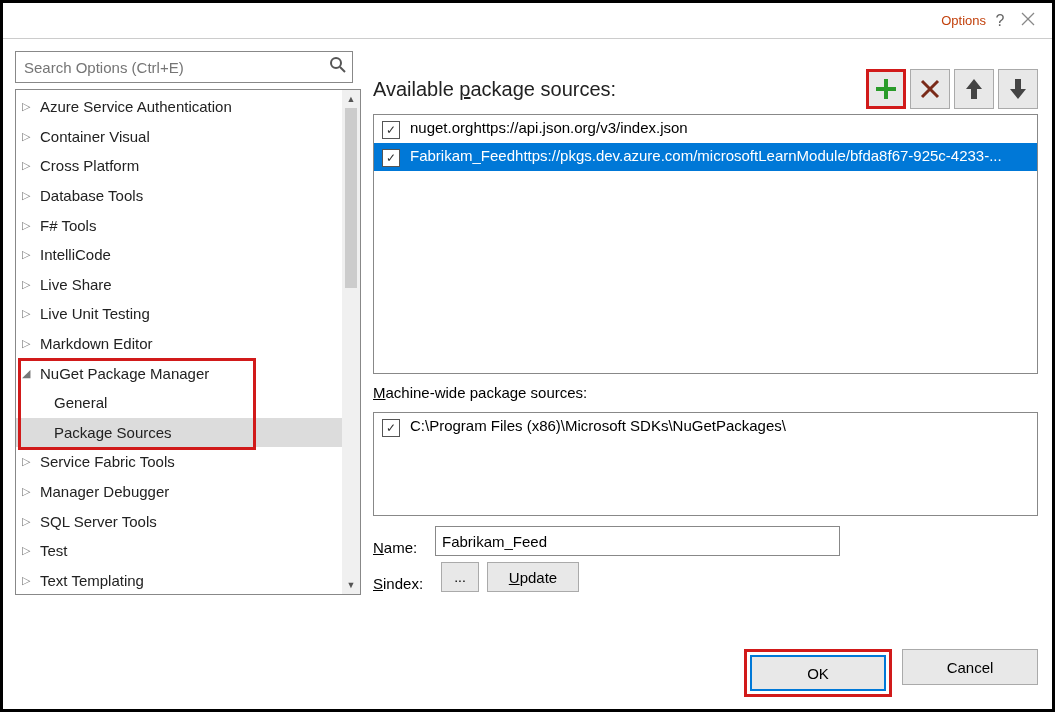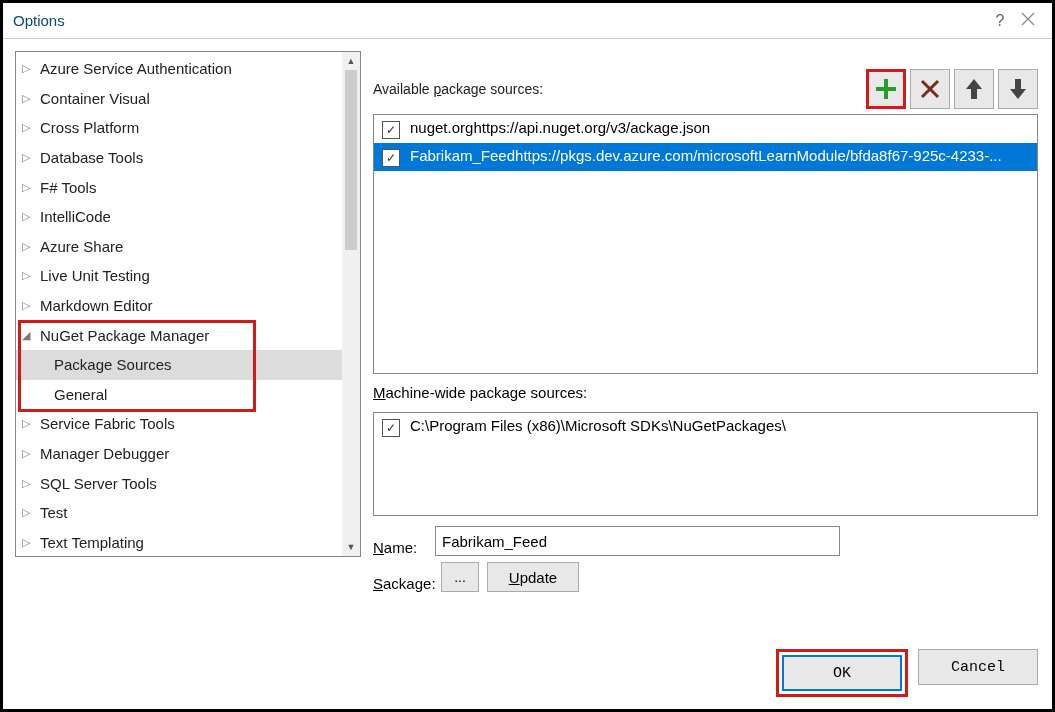--- a/index.html
+++ b/index.html
@@ -1,18 +1,18 @@
 <!DOCTYPE html>
 <html><head>
 <meta charset="utf-8">
 <style>
 * { box-sizing: border-box; margin: 0; padding: 0; font-family: "Segoe UI", Tahoma, sans-serif; }
 body { background: #fff; width: 1055px; height: 712px; overflow: hidden; border: 3px solid #000; }
 .titlebar { height: 36px; display: flex; align-items: center; padding: 0 10px; border-bottom: 1px solid #ccc; }
-.titlebar .title { font-size: 15px; color: #0c4a6e; flex: 1; }
+.titlebar .title { font-size: 13px; color: #c2410c; flex: 1; text-align: right; }
 .titlebar .help, .titlebar .close { width: 28px; text-align: center; color: #666; font-size: 16px; }
 .titlebar .close svg { stroke: #888; stroke-width: 1.2; }
 
 .content { display: flex; height: calc(100% - 36px); }
 .left { width: 360px; padding: 12px 0 12px 12px; display: flex; flex-direction: column; }
 .search-wrap { position: relative; margin-bottom: 6px; margin-right: 10px;}
 .search { width: 100%; height: 32px; padding: 4px 32px 4px 8px; font-size: 15px; border: 1px solid #888; color: #666; }
 .search-icon { position: absolute; right: 6px; top: 5px; color: #666; }
 
 .tree { border: 1px solid #888; height: 506px; overflow-y: auto; margin-right: 2px; position: relative; }
@@ -22,21 +22,21 @@
 .scroll-track { flex: 1; }
 .tree-items { padding: 2px 0; }
 .tree-item { display: flex; align-items: center; height: 29.6px; padding: 0 6px; font-size: 15px; color: #222; cursor: default; }
 .tree-item .exp { width: 14px; font-size: 11px; color: #777; margin-right: 4px; display: inline-flex; }
 .tree-item.selected { background: #dcdcdc; }
 .tree-item.child { padding-left: 38px; }
 .red-box { border: 3px solid #d11a1a; position: absolute; pointer-events: none; }
 
 .right { flex: 1; padding: 12px 14px 12px 10px; display: flex; flex-direction: column; position: relative; }
 .row-sources-header { display: flex; align-items: center; margin-bottom: 5px; margin-top: 18px;}
-.sources-label { font-size: 14px; color: #222; }
+.sources-label { font-size: 20px; color: #222; }
 .sources-label .ul { text-decoration: underline; }
 .spacer { flex: 1; }
 .icon-btn { width: 40px; height: 40px; border: 1px solid #aaa; background: #e8e8e8; display: inline-flex; align-items: center; justify-content: center; margin-left: 4px; position: relative; }
 .icon-btn.add { border: 3px solid #d11a1a; }
 .icon-btn svg { display: block; }
 
 .list-box { border: 1px solid #888; height: 260px; background: #fff; }
 .list-item { display: flex; padding: 4px 8px; }
 .list-item.selected { background: #0078d7; color: #fff; }
 .list-item .chk { width: 18px; height: 18px; border: 1px solid #555; margin-right: 10px; margin-top: 2px; display: inline-flex; align-items: center; justify-content: center; font-size: 12px; background: #fff; color: #333; flex: 0 0 18px;}
@@ -51,21 +51,21 @@
 
 .form-row { display: flex; align-items: flex-end; margin-top: 10px; }
 .form-row label { width: 62px; font-size: 15px; }
 .form-row label .ul { text-decoration: underline; }
 .form-row input { flex: 1; height: 30px; padding: 2px 6px; font-size: 15px; border: 1px solid #888; }
 .browse-btn { width: 38px; height: 30px; margin-left: 6px; background: #e8e8e8; border: 1px solid #aaa; font-size: 14px; display: inline-flex; align-items: center; justify-content: center; }
 .update-btn { width: 92px; height: 30px; margin-left: 8px; background: #e8e8e8; border: 1px solid #aaa; font-size: 15px; display: inline-flex; align-items: center; justify-content: center; }
 .update-btn .ul { text-decoration: underline; }
 
 .dialog-buttons { position: absolute; right: 14px; bottom: 12px; display: flex; gap: 10px; }
-.dlg-btn { width: 120px; height: 36px; border: 1px solid #aaa; background: #e8e8e8; font-size: 15px; display: inline-flex; align-items: center; justify-content: center; font-family: Liberation Mono, monospace; }
+.dlg-btn { width: 136px; height: 36px; border: 1px solid #aaa; background: #e8e8e8; font-size: 15px; display: inline-flex; align-items: center; justify-content: center; }
 .dlg-btn.ok { border: 2px solid #0078d7; }
 .ok-wrap { position: relative; border: 3px solid #d11a1a; padding: 3px; }
 
 .name-input-wrap { flex: 1; display: flex; }
 </style>
 </head>
 <body>
 
 <div class="titlebar">
   <span class="title">Options</span>
@@ -73,20 +73,29 @@
   <span class="close">
     <svg width="14" height="14" viewBox="0 0 14 14">
         <line x1="1" y1="1" x2="13" y2="13"></line>
         <line x1="13" y1="1" x2="1" y2="13"></line>
       </svg>
   </span>
 </div>
 
 <div class="content">
   <div class="left">
+    <div class="search-wrap">
+      <input class="search" placeholder="Search Options (Ctrl+E)" style="">
+      <span class="search-icon">
+        <svg width="18" height="18" viewBox="0 0 18 18" fill="none" stroke="#555" stroke-width="2">
+            <circle cx="7" cy="7" r="5"></circle>
+            <line x1="11" y1="11" x2="16" y2="16"></line>
+          </svg>
+      </span>
+    </div>
     <div class="tree" id="tree">
       <div class="tree-items" id="tree-items">
           <div class="tree-item">
             <span class="exp">▷</span>
             <span>Azure Service Authentication</span>
           </div>
           <div class="tree-item">
             <span class="exp">▷</span>
             <span>Container Visual</span>
           </div>
@@ -101,39 +110,39 @@
           <div class="tree-item">
             <span class="exp">▷</span>
             <span>F# Tools</span>
           </div>
           <div class="tree-item">
             <span class="exp">▷</span>
             <span>IntelliCode</span>
           </div>
           <div class="tree-item">
             <span class="exp">▷</span>
-            <span>Azure Share</span>
+            <span>Live Share</span>
           </div>
           <div class="tree-item">
             <span class="exp">▷</span>
             <span>Live Unit Testing</span>
           </div>
           <div class="tree-item">
             <span class="exp">▷</span>
             <span>Markdown Editor</span>
           </div>
           <div class="tree-item">
             <span class="exp">◢</span>
             <span>NuGet Package Manager</span>
           </div>
+          <div class="tree-item child">
+            <span>General</span>
+          </div>
           <div class="tree-item child selected">
             <span>Package Sources</span>
-          </div>
-          <div class="tree-item child">
-            <span>General</span>
           </div>
           <div class="tree-item">
             <span class="exp">▷</span>
             <span>Service Fabric Tools</span>
           </div>
           <div class="tree-item">
             <span class="exp">▷</span>
             <span>Manager Debugger</span>
           </div>
           <div class="tree-item">
@@ -185,21 +194,21 @@
             <polygon points="10,22 18,12 13,12 13,2 7,2 7,12 2,12"></polygon>
           </svg>
       </span>
     </div>
 
     <div class="list-box" id="sources-list">
         <div class="list-item">
           <span class="chk">✓</span>
           <div class="txt">
             <div class="name">nuget.org</div>
-            <div class="url">https://api.nuget.org/v3/ackage.json</div>
+            <div class="url">https://api.json.org/v3/index.json</div>
           </div>
         </div>
         <div class="list-item selected">
           <span class="chk">✓</span>
           <div class="txt">
             <div class="name">Fabrikam_Feed</div>
             <div class="url">https://pkgs.dev.azure.com/microsoftLearnModule/bfda8f67-925c-4233-...</div>
           </div>
         </div>
       </div>
@@ -214,21 +223,21 @@
         </div>
       </div>
 
     <div class="form-row">
       <label><span class="ul">N</span><span>ame:</span></label>
       <div class="name-input-wrap">
           <input style="width: 405px; flex: 0 0 405px;" value="Fabrikam_Feed">
         </div>
     </div>
     <div class="form-row" style="margin-top:6px;">
-      <label><span class="ul">S</span><span>ackage:</span></label>
+      <label><span class="ul">S</span><span>index:</span></label>
       <span class="browse-btn">...</span>
       <span class="update-btn">
           <span class="ul">U</span>
           <span>pdate</span>
         </span>
     </div>
 
     <div class="dialog-buttons">
       <span class="ok-wrap">
         <span class="dlg-btn ok">OK</span>

